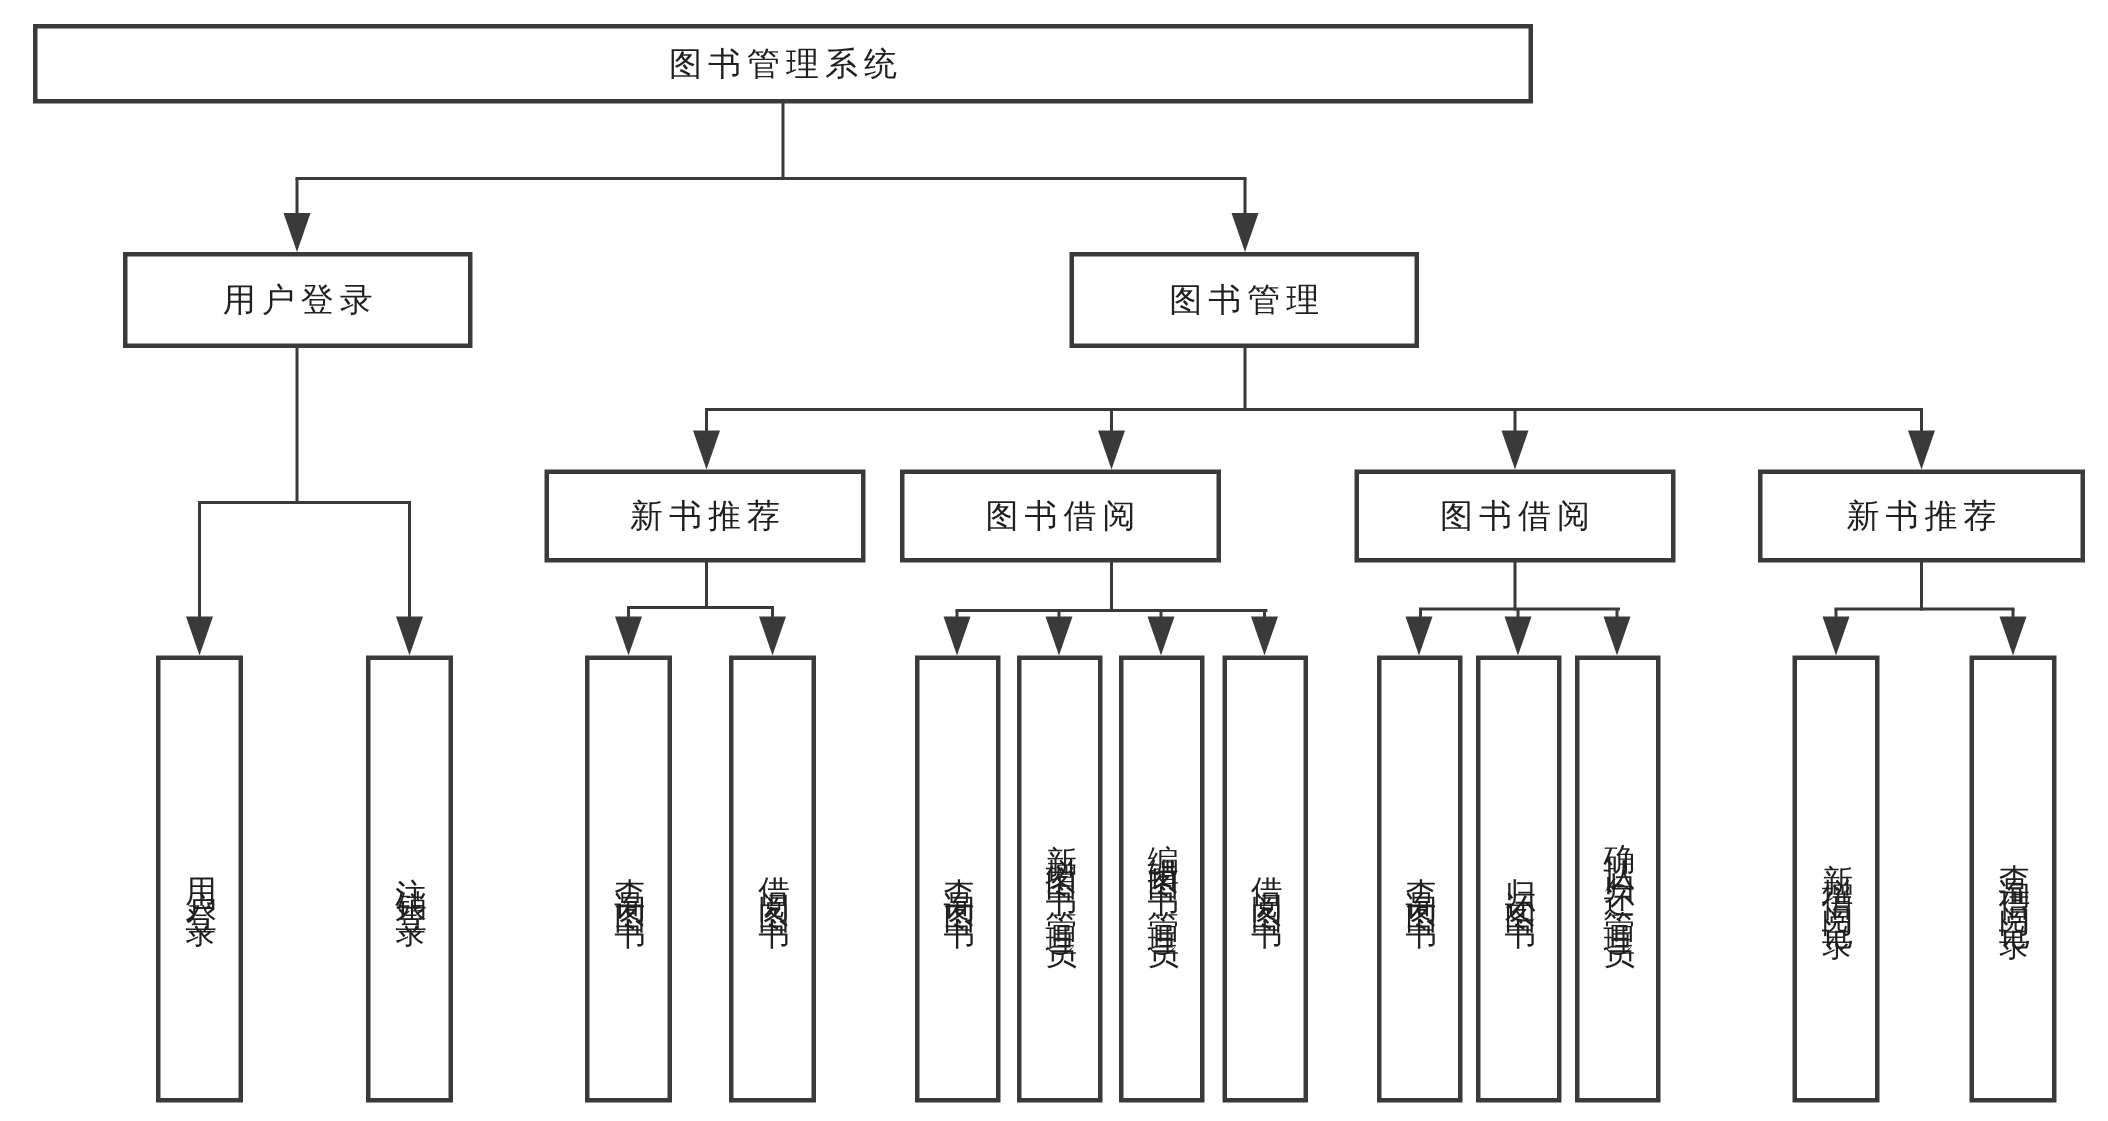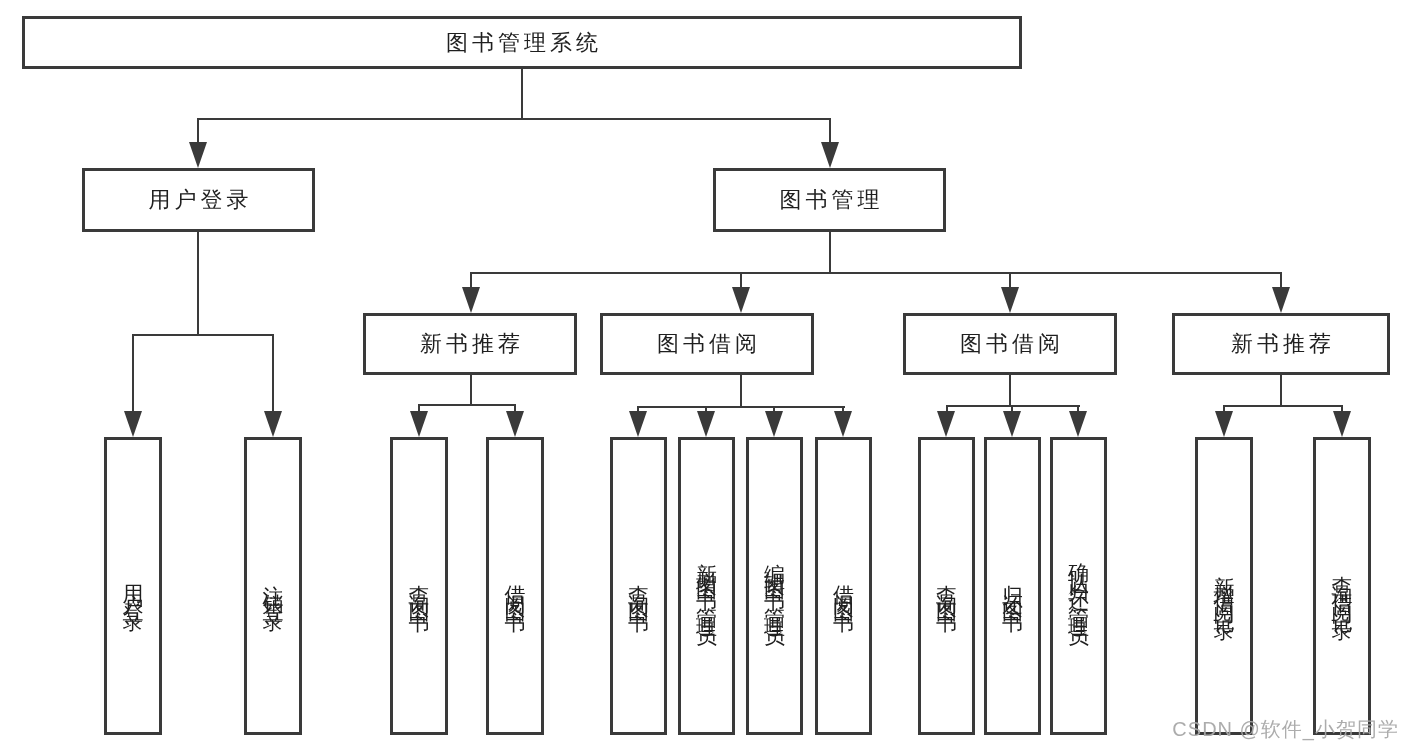--- a/index.html
+++ b/index.html
@@ -152,15 +152,14 @@
     <span class="v-label">确认归还（管理员）</span>
   </div>
 
   <div class="box" style="left:1195px;top:437px;width:58px;height:298px">
     <span class="v-label">新增借阅记录</span>
   </div>
   <div class="box" style="left:1313px;top:437px;width:58px;height:298px">
     <span class="v-label">查询借阅记录</span>
   </div>
 
-  <span class="watermark">CSDN @软件_小贺同学</span>
 
 </div>
 
 </body></html>

